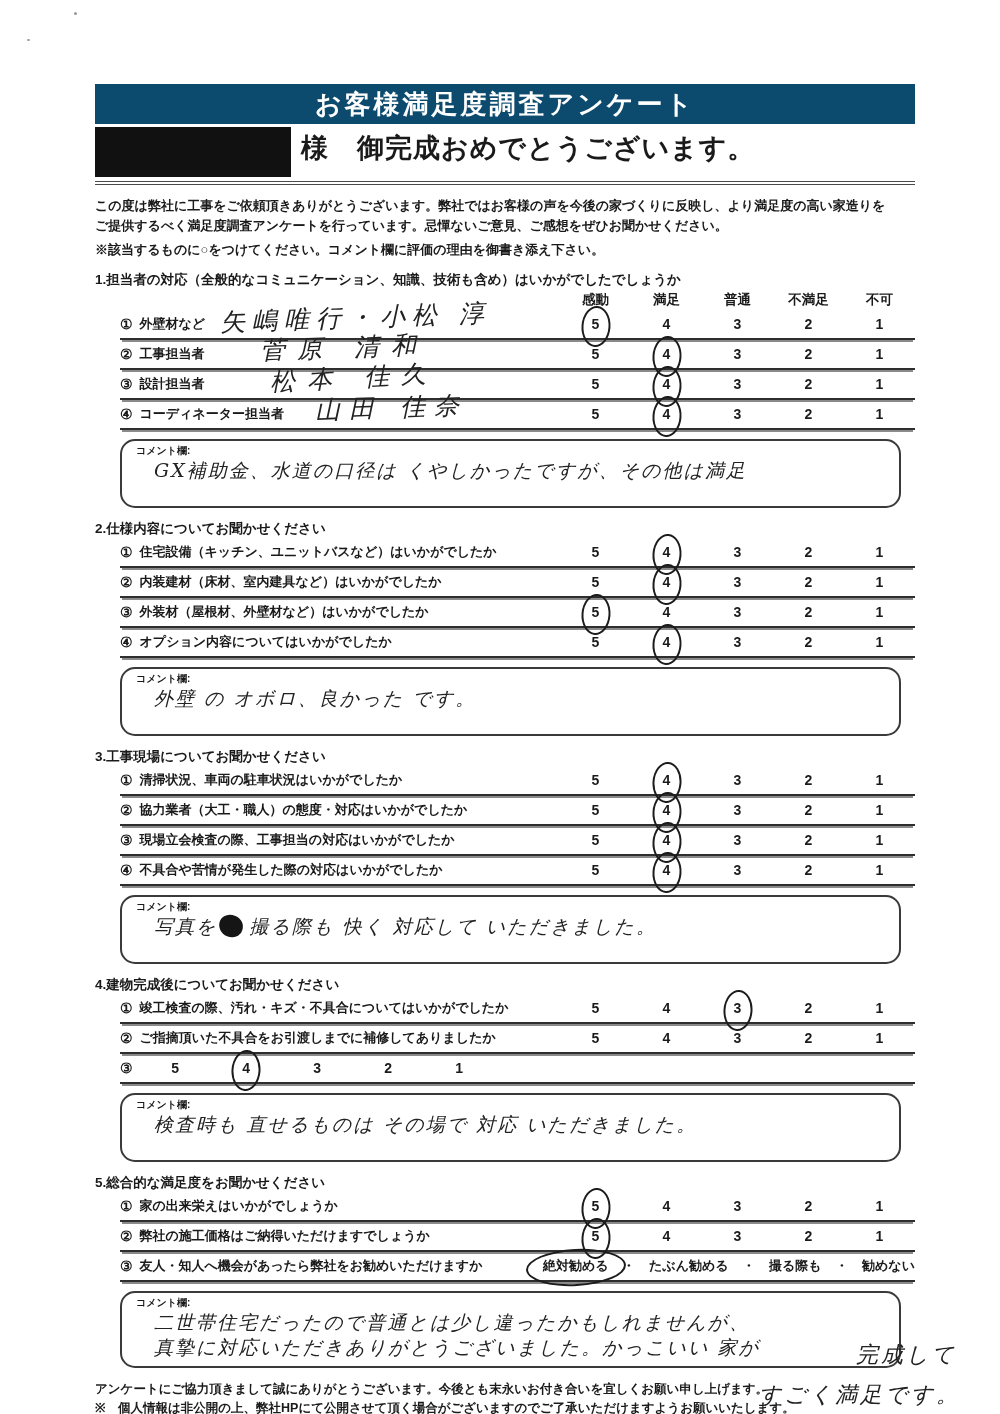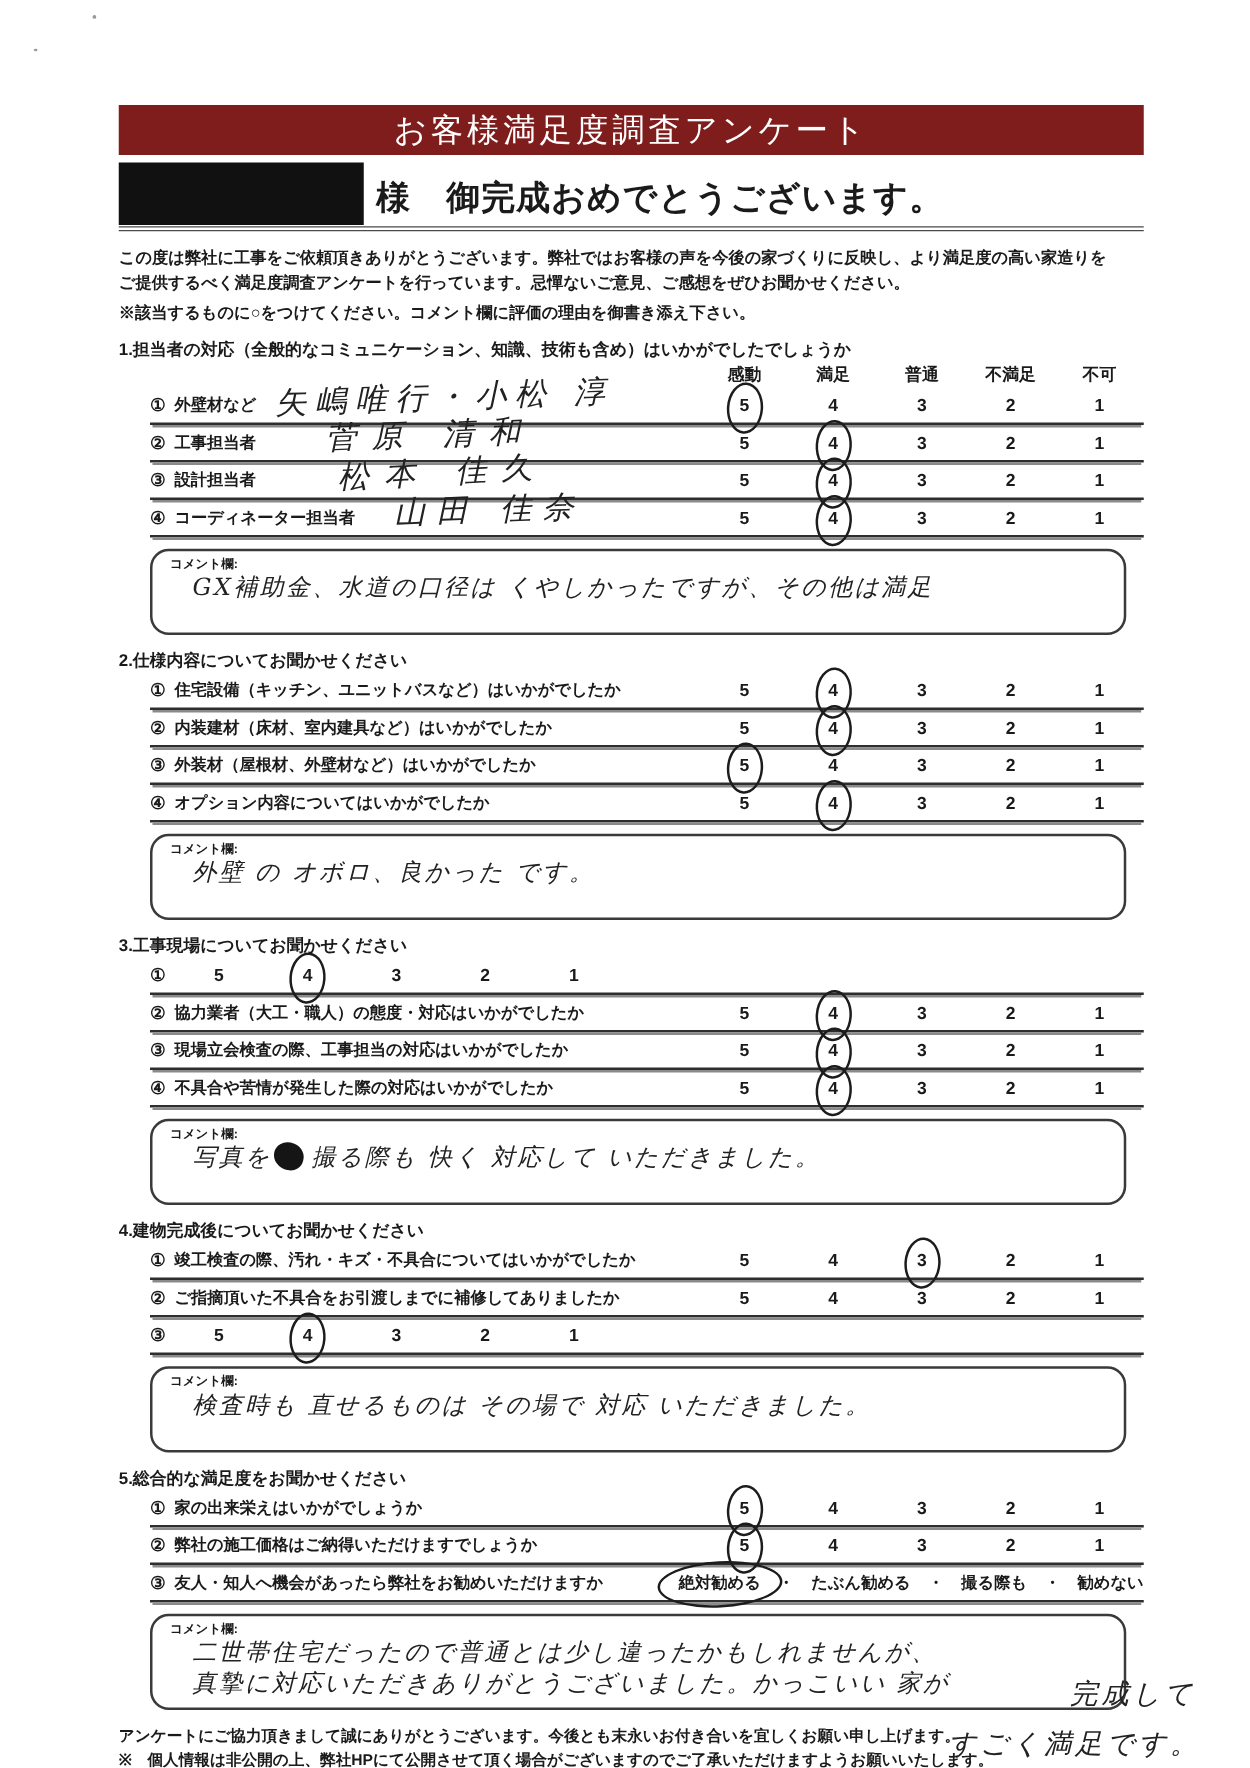--- a/index.html
+++ b/index.html
@@ -8,25 +8,25 @@
     font-family:"Liberation Sans",sans-serif;color:#1a1a1a;
     overflow:hidden;position:relative;
   }
   .page{padding:84px 85px 0 95px;position:relative;}
   .speck{position:absolute;background:#9a9a9a;border-radius:50%;}
   .speck.s1{left:74px;top:12px;width:3px;height:3px;}
   .speck.s2{left:27px;top:39px;width:3px;height:2px;}
 
   
   .banner{
-    background:#7f1d1d;color:#fff;height:40px;line-height:40px;
-    text-align:center;font-size:26px;font-weight:normal;letter-spacing:3px;
+    background:#0c4a6e;color:#fff;height:40px;line-height:40px;
+    text-align:center;font-size:26px;font-weight:bold;letter-spacing:3px;
   }
   .greet-row{
-    display:flex;align-items:flex-end;margin-top:3px;
+    display:flex;margin-top:3px;
     border-bottom:4px double #4a4a4a;padding-bottom:1px;height:53px;
   }
   .redact{width:196px;height:50px;background:#111;flex-shrink:0;}
   .greeting{font-size:27px;font-weight:bold;margin-left:10px;letter-spacing:1px;line-height:1.6;white-space:nowrap;}
 
   .intro{margin-top:11px;font-size:13px;font-weight:bold;line-height:20px;}
   .note{margin-top:4px;font-size:13px;font-weight:bold;line-height:19px;}
 
   
   .section-title{font-size:13.5px;font-weight:bold;margin-top:12px;line-height:18px;}
@@ -217,20 +217,21 @@
         </div>
         <div class="comment-box">
           <span class="comment-label">コメント欄:</span>
           <span class="hw comment-line">外壁 の オボロ、良かった です。</span>
         </div>
       </div>
       <div class="section">
         <div class="section-title">3.工事現場についてお聞かせください</div>
         <div class="rating-row r0">
           <span class="qnum">①</span>
+          <span class="qlabel">清掃状況、車両の駐車状況はいかがでしたか</span>
           <div class="ratings">
             <span class="cell">5</span>
             <span class="cell circled">4</span>
             <span class="cell">3</span>
             <span class="cell">2</span>
             <span class="cell">1</span>
           </div>
         </div>
         <div class="rating-row r1">
           <span class="qnum">②</span>

